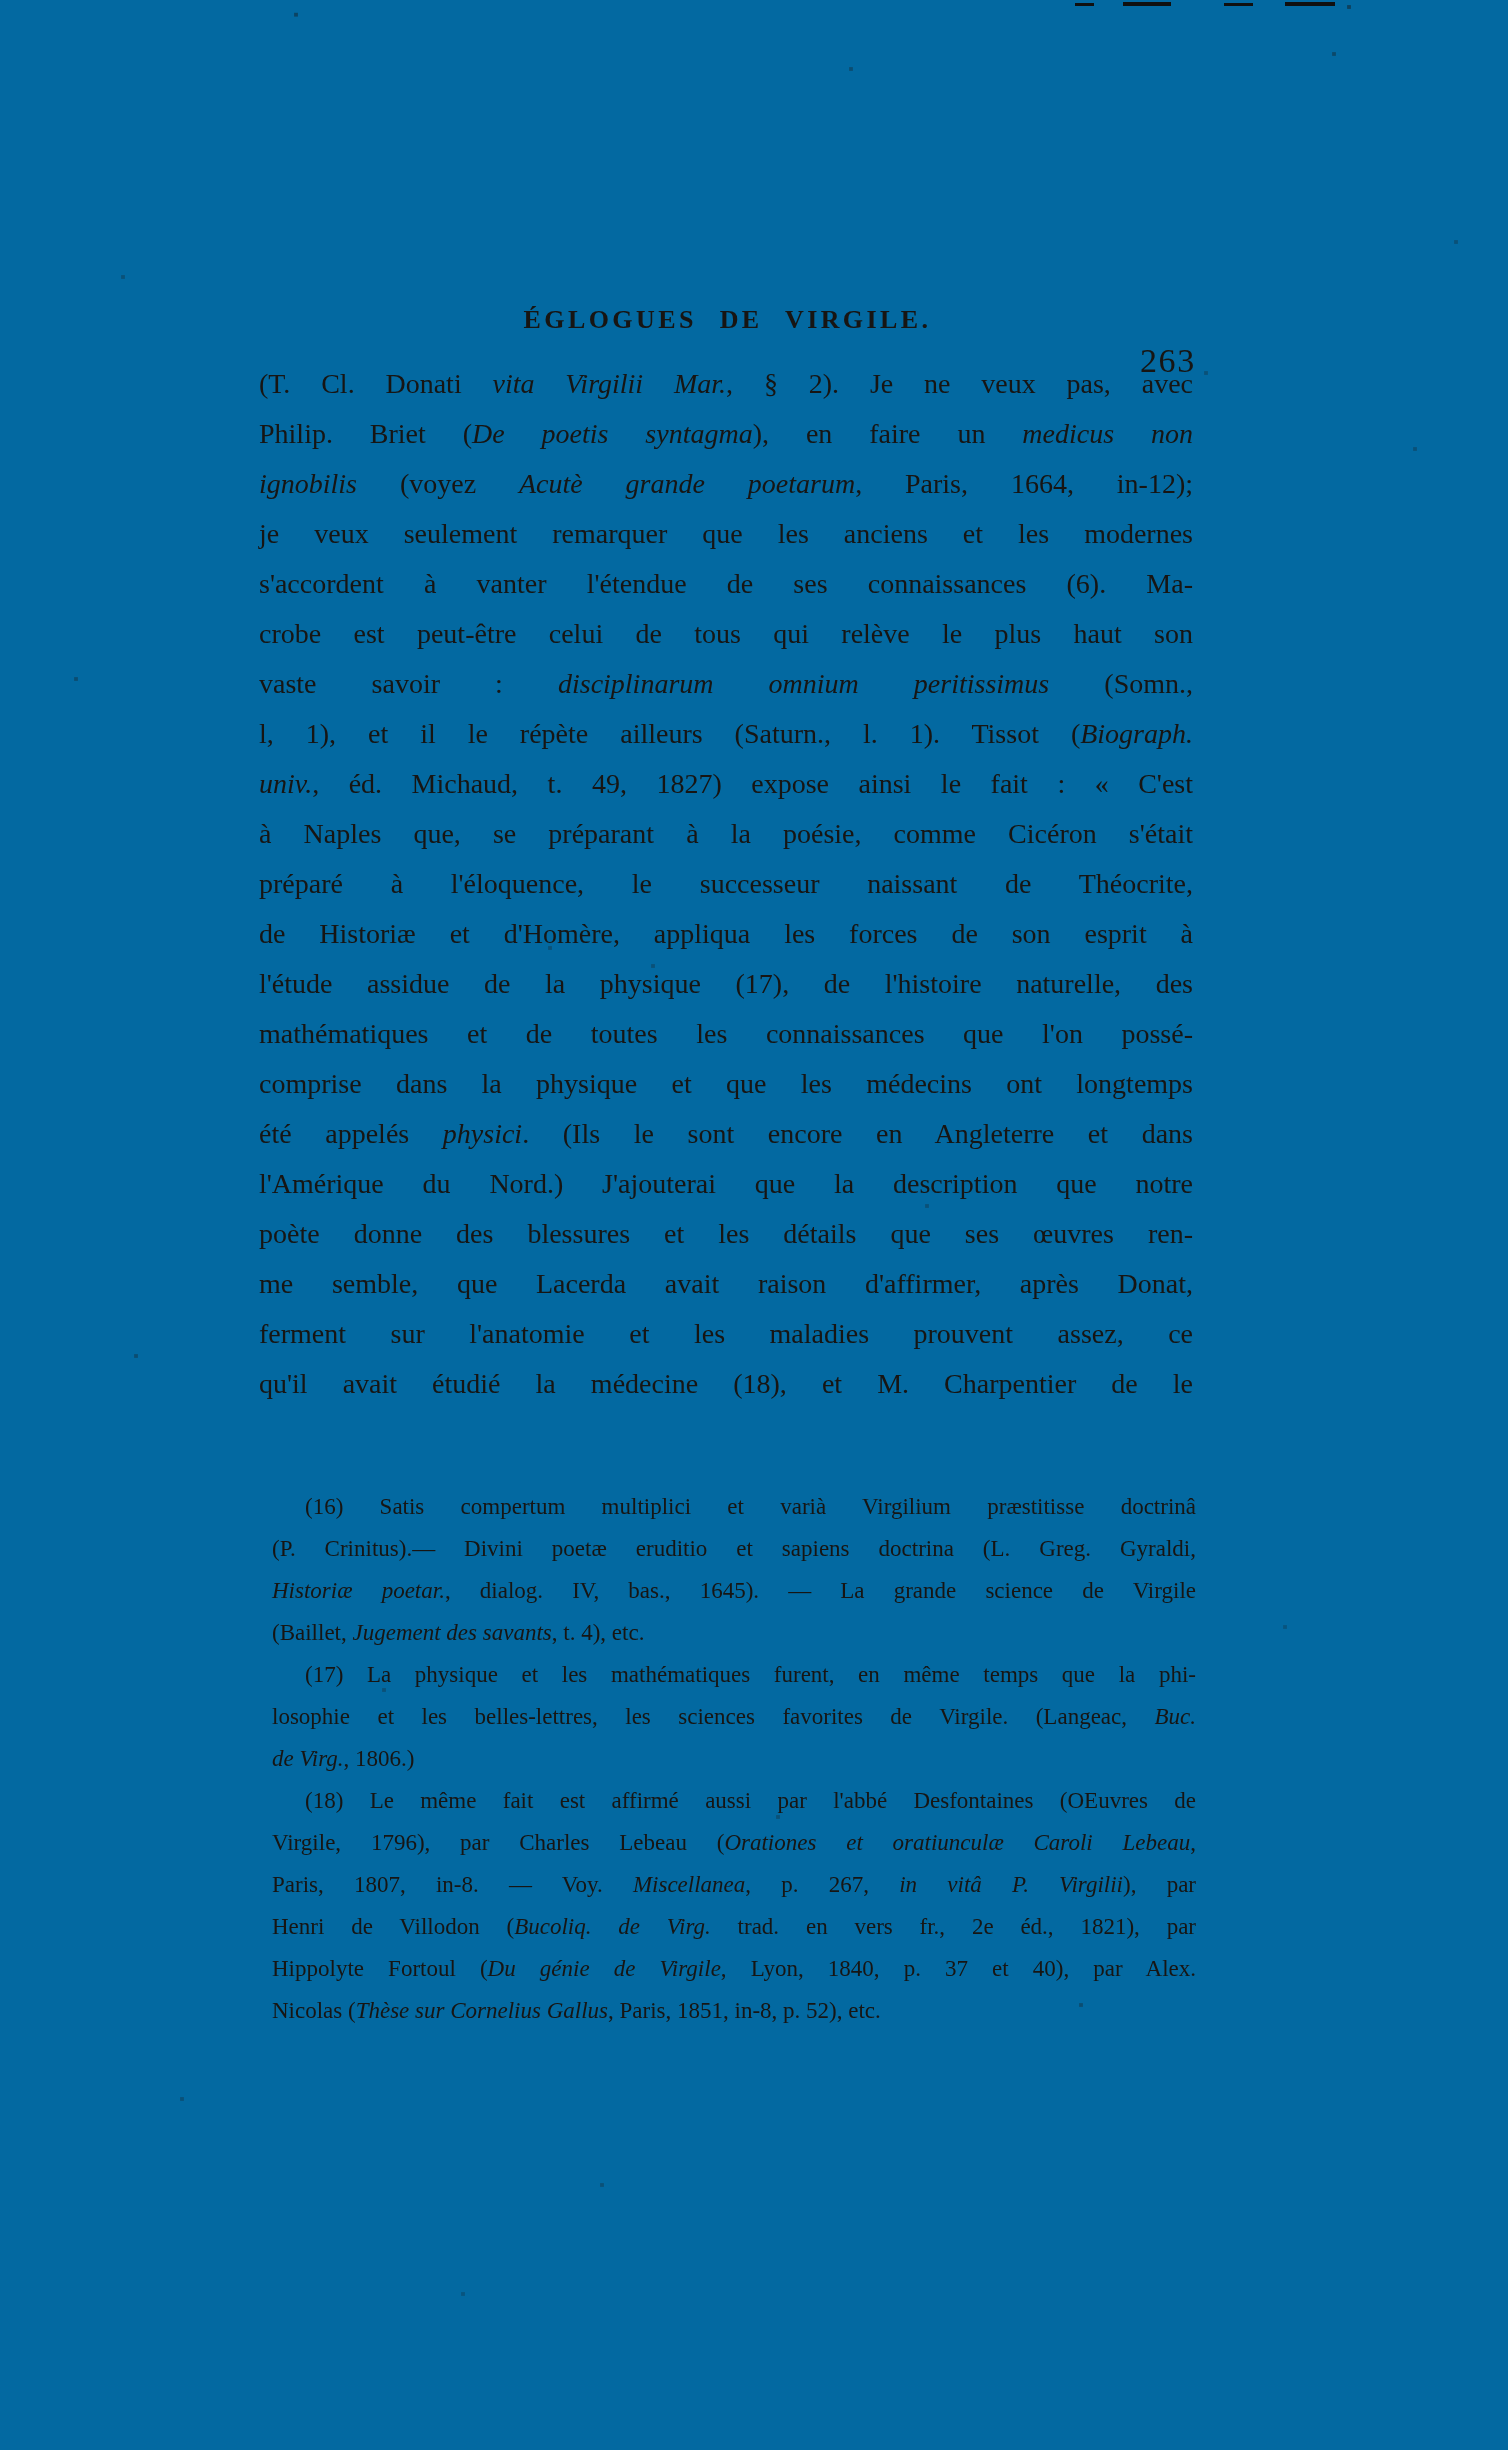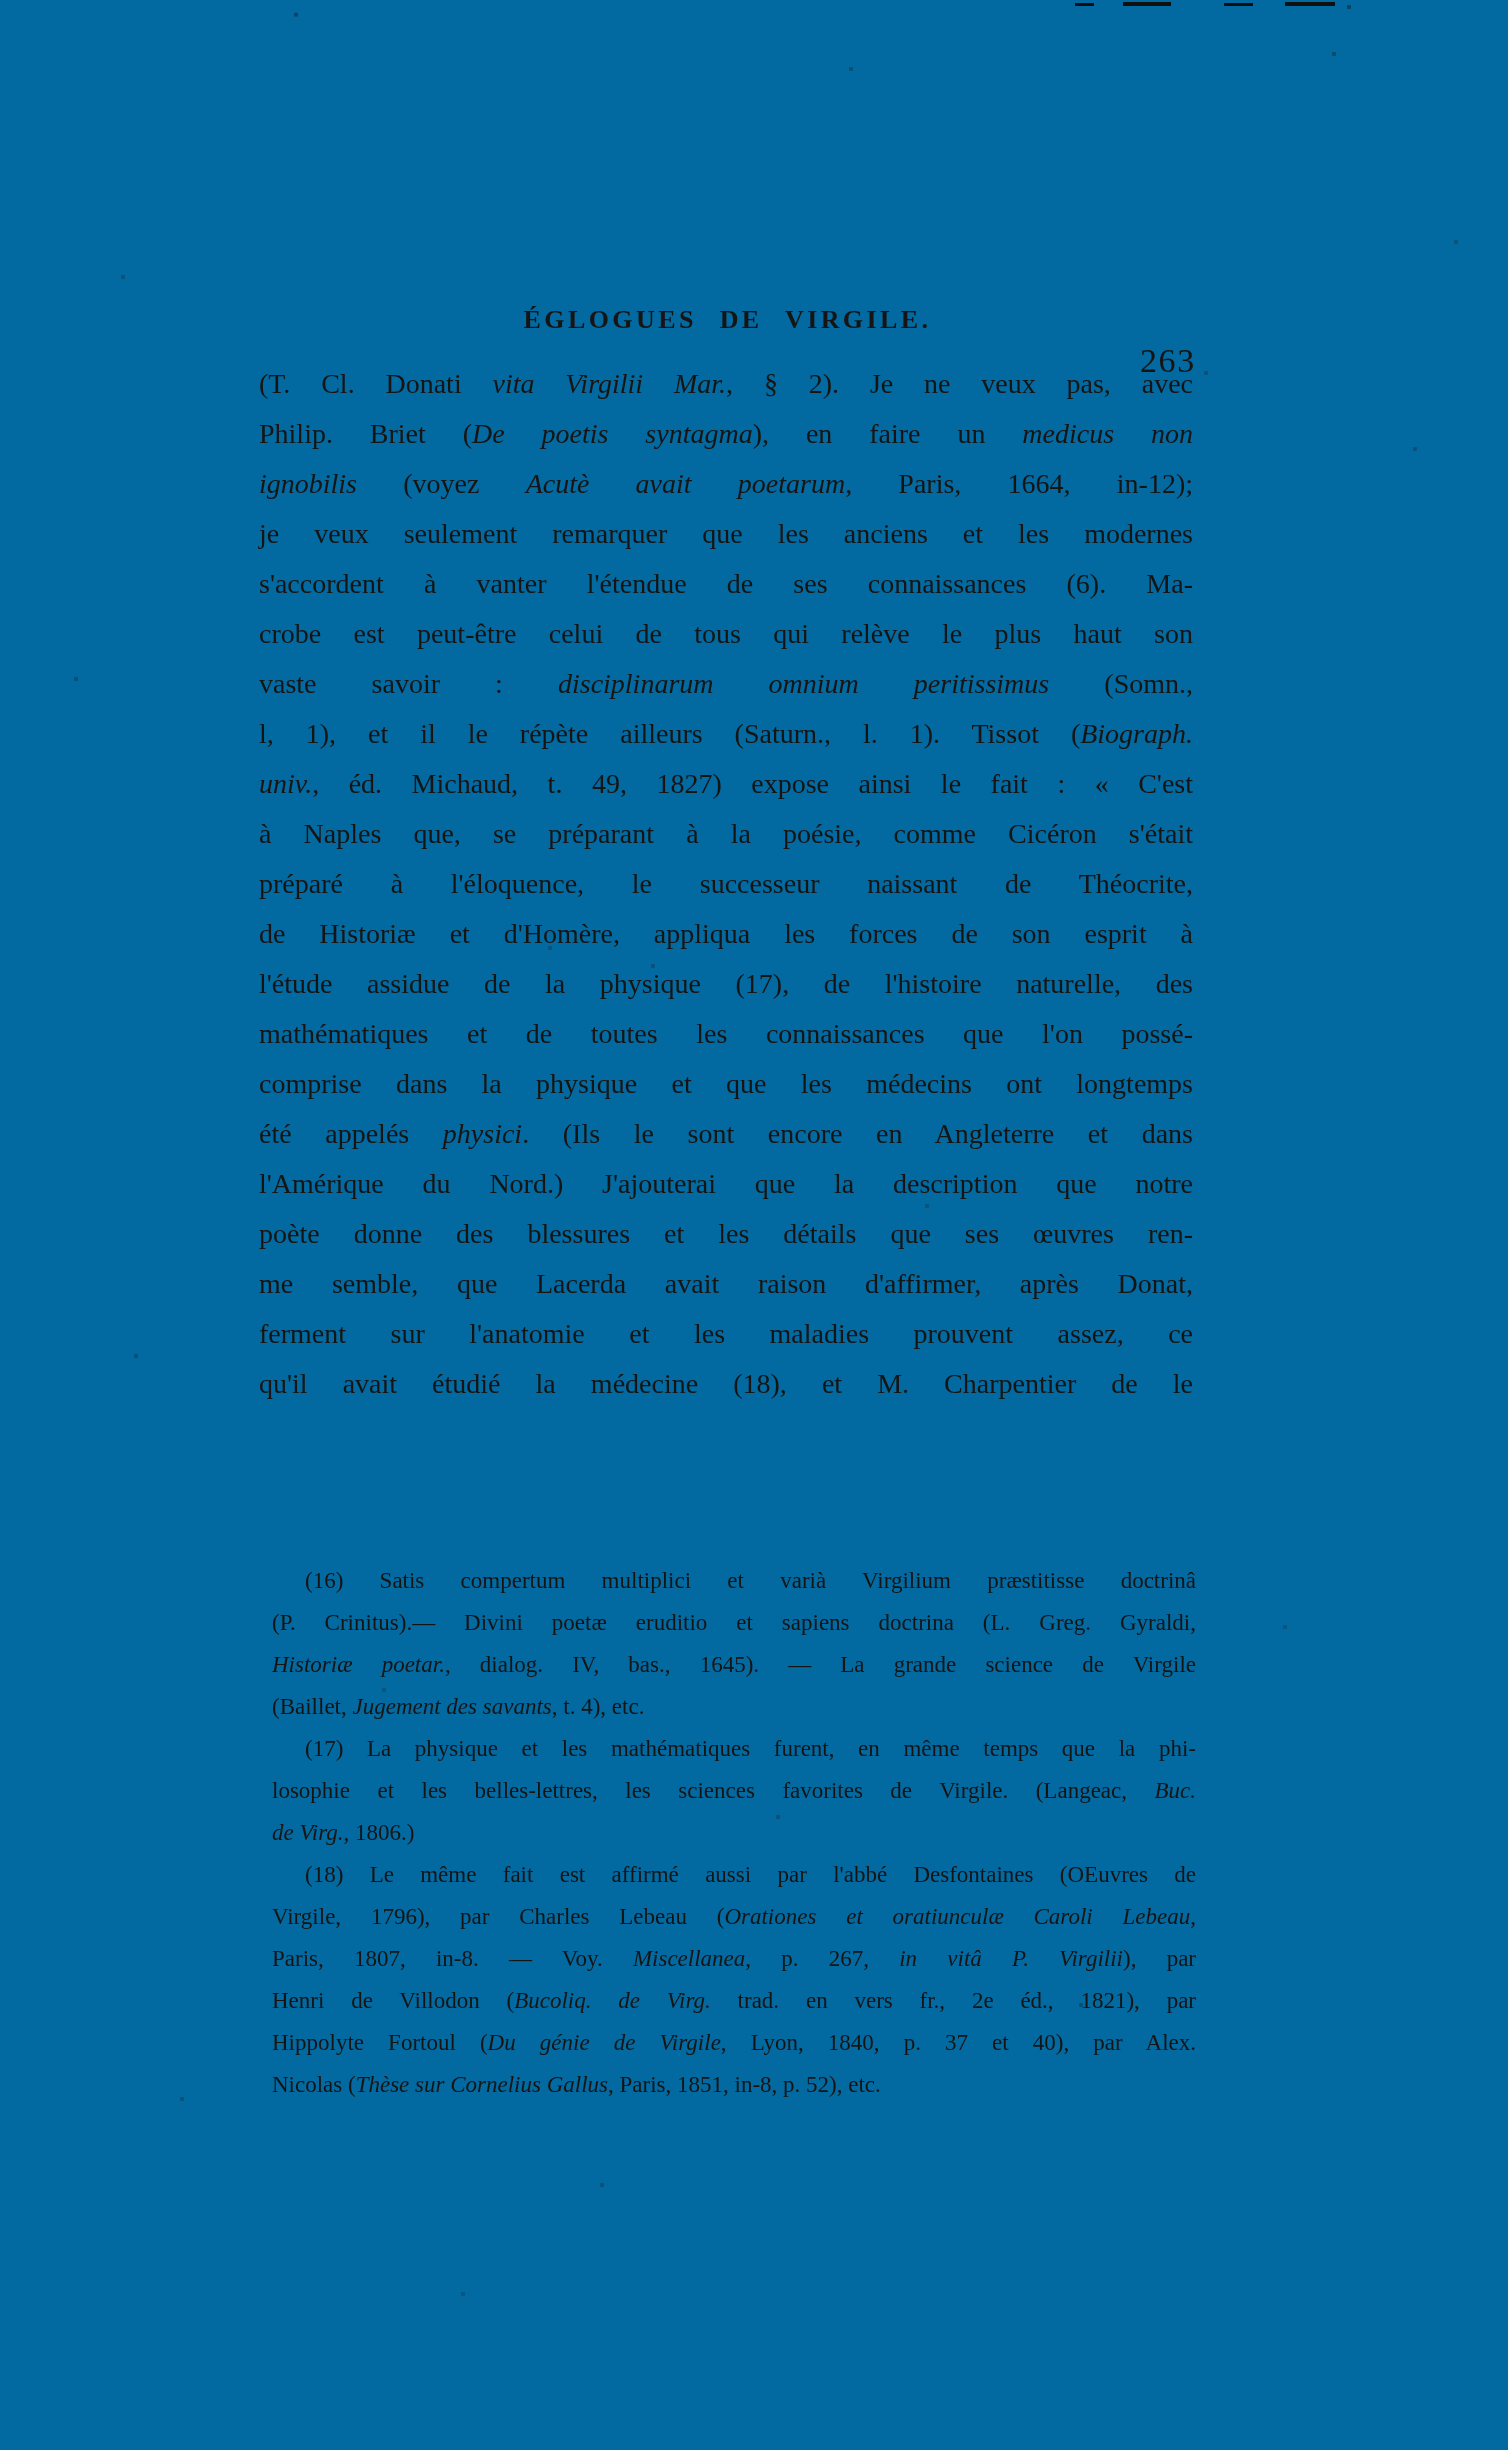--- a/index.html
+++ b/index.html
@@ -36,21 +36,21 @@
     font-size: 28px;
     line-height: 50px;
   }
   .bline {
     height: 50px;
     text-align: justify;
     text-align-last: justify;
   }
   .footnotes {
     position: absolute;
-    left: 272px; top: 1560px; width: 924px;
+    left: 272px; top: 1486px; width: 924px;
     font-size: 23px;
     line-height: 42px;
   }
   .fline {
     height: 42px;
     text-align: justify;
     text-align-last: justify;
   }
   .fline.indent { padding-left: 33px; box-sizing: border-box; }
   .fline.short { text-align-last: left; }
@@ -100,21 +100,21 @@
 
   <div class="running-head">
     <span>ÉGLOGUES DE VIRGILE.</span>
   </div>
 
   <div class="page-number">263</div>
 
   <div class="body-text" id="body-text">
       <div class="bline">(T. Cl. Donati <i>vita Virgilii Mar.</i>, § 2). Je ne veux pas, avec</div>
       <div class="bline">Philip. Briet (<i>De poetis syntagma</i>), en faire un <i>medicus non</i></div>
-      <div class="bline"><i>ignobilis</i> (voyez <i>Acutè avait poetarum</i>, Paris, 1664, in-12);</div>
+      <div class="bline"><i>ignobilis</i> (voyez <i>Acutè grande poetarum</i>, Paris, 1664, in-12);</div>
       <div class="bline">je veux seulement remarquer que les anciens et les modernes</div>
       <div class="bline">s'accordent à vanter l'étendue de ses connaissances (6). Ma-</div>
       <div class="bline">crobe est peut-être celui de tous qui relève le plus haut son</div>
       <div class="bline">vaste savoir : <i>disciplinarum omnium peritissimus</i> (Somn.,</div>
       <div class="bline">l, 1), et il le répète ailleurs (Saturn., l. 1). Tissot (<i>Biograph.</i></div>
       <div class="bline"><i>univ.</i>, éd. Michaud, t. 49, 1827) expose ainsi le fait : « C'est</div>
       <div class="bline">à Naples que, se préparant à la poésie, comme Cicéron s'était</div>
       <div class="bline">préparé à l'éloquence, le successeur naissant de Théocrite,</div>
       <div class="bline">de Historiæ et d'Homère, appliqua les forces de son esprit à</div>
       <div class="bline">l'étude assidue de la physique (17), de l'histoire naturelle, des</div>

